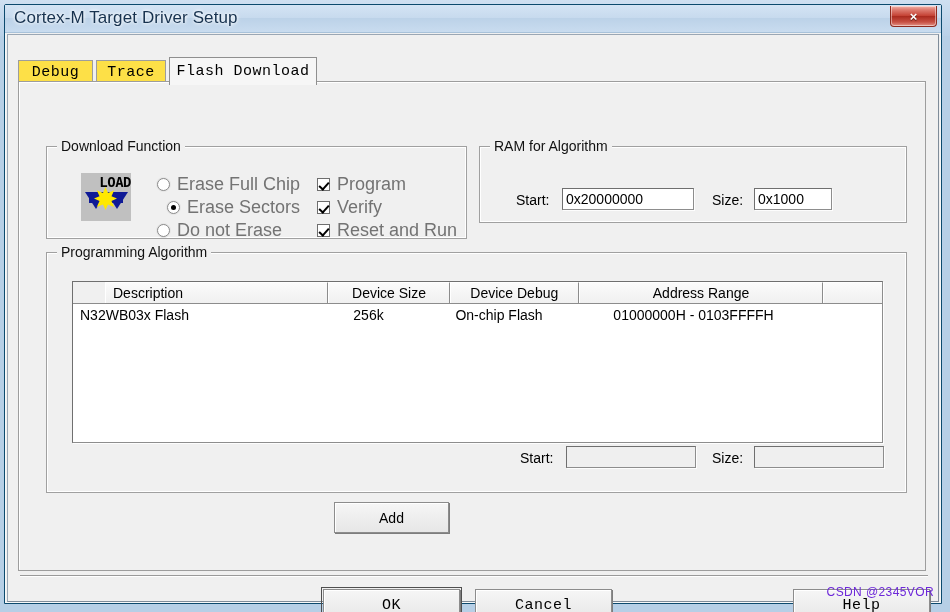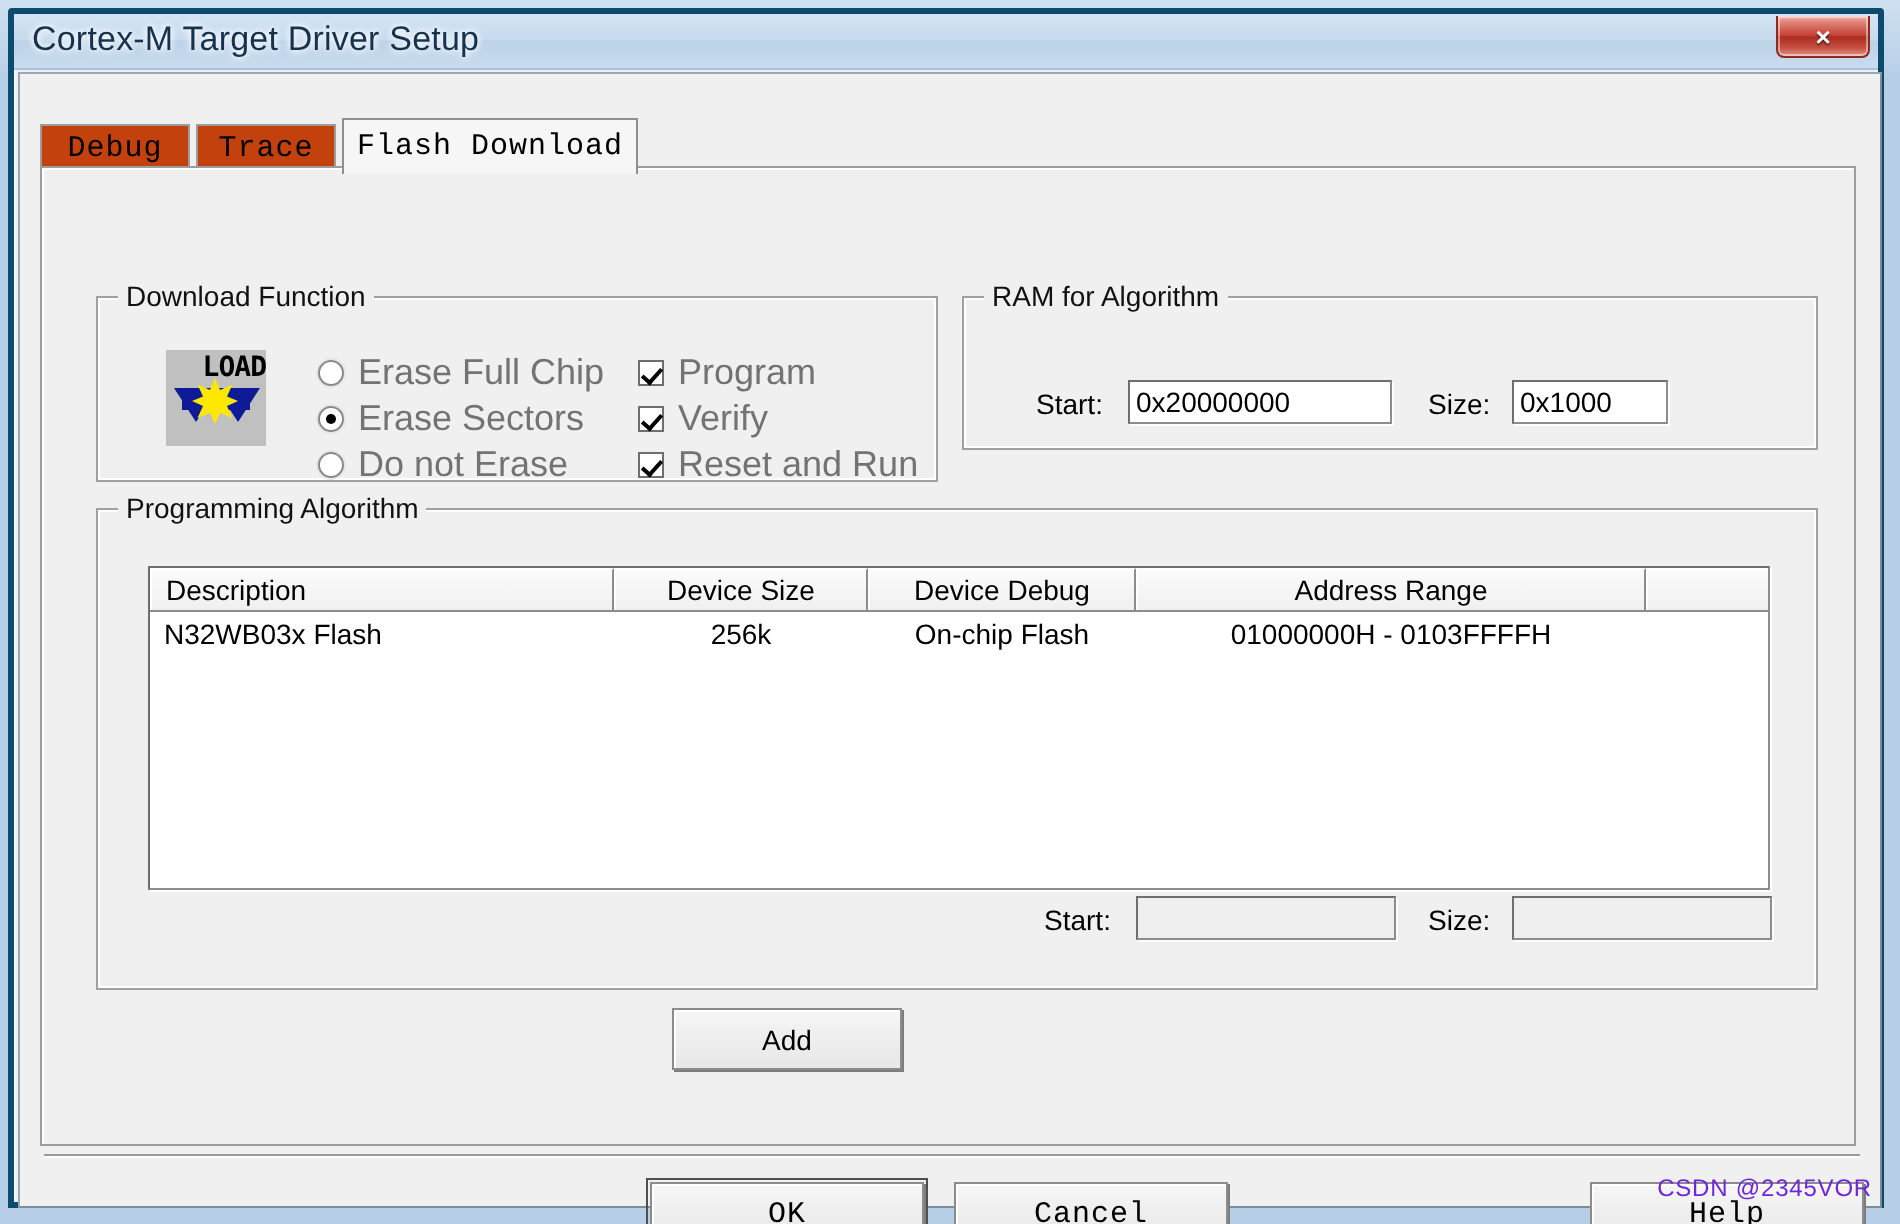--- a/index.html
+++ b/index.html
@@ -39,21 +39,21 @@
     opacity: .6;
     filter: blur(1px);
   }
 
   
   #dialog {
     position: absolute;
     left: 4px; top: 4px;
     width: 938px; height: 600px;
     background: #f0f0f0;
-    border: 3px solid #0c4a6e;
+    border: 1px solid #0c4a6e;
     border-radius: 2px 2px 0 0;
     box-shadow: 0 0 0 1px rgba(255,255,255,.5) inset;
   }
   #titlebar {
     position: relative;
     height: 28px;
     background: linear-gradient(180deg,#d4e4f4 0%,#c7daee 48%,#bcd2e8 50%,#c9dcef 100%);
     border-bottom: 1px solid #a8c2da;
   }
   #title-text {
@@ -106,21 +106,21 @@
     background: #f2f2f2;
     border: 1px solid #9d9d9d;
     border-bottom: none;
     font-family: "Liberation Mono", monospace;
     font-size: 15px;
     color: #000;
     display: flex; align-items: center; justify-content: center;
     cursor: pointer;
     letter-spacing: .5px;
   }
-  .tab.inactive { height: 23px; background: #c2410c; }
+  .tab.inactive { height: 23px; background: #fde047; }
   .tab.active {
     height: 28px;
     background: #f6f6f6;
     border-color: #8f8f8f;
     z-index: 4;
     bottom: -2px;
   }
   #tabpanel {
     position: absolute;
     left: 10px; top: 46px;
@@ -299,21 +299,21 @@
     border-right: 1px solid #8c8c8c;
     border-top: 1px solid #fff;
     border-left: 1px solid #fff;
     display: flex;
     align-items: center;
     font-size: 14px;
     color: #000;
     box-sizing: border-box;
     cursor: pointer;
   }
-  .lv-col.c-desc  { width: 232px; padding-left: 7px; }
+  .lv-col.c-desc  { width: 232px; padding-left: 7px; margin-left: 32px; }
   .lv-col.c-size  { width: 127px; justify-content: center; }
   .lv-col.c-type  { width: 134px; justify-content: center; }
   .lv-col.c-addr  { width: 255px; justify-content: center; }
   .lv-col.c-pad   { width: 61px; border-right: none; }
 
   .lv-row { display: flex; height: 22px; align-items: center; cursor: pointer; }
   .lv-cell { font-size: 14px; color: #000; box-sizing: border-box; }
   .lv-cell.c-desc { width: 232px; padding-left: 7px; }
   .lv-cell.c-size { width: 127px; text-align: center; }
   .lv-cell.c-type { width: 134px; text-align: center; }
@@ -413,21 +413,21 @@
             <div class="arrow-stem" id="arrow-l-stem"></div>
             <div class="arrow" id="arrow-r"></div>
             <div class="arrow-stem" id="arrow-r-stem"></div>
             <div id="load-star"></div>
           </div>
 
           <div class="opt-row" style="left:110px;top:27px;">
             <span class="radio"></span>
             <span>Erase Full Chip</span>
           </div>
-          <div class="opt-row" style="left:110px;top:50px;">
+          <div class="opt-row" style="left:120px;top:50px;">
             <span class="radio checked"></span>
             <span>Erase Sectors</span>
           </div>
           <div class="opt-row" style="left:110px;top:73px;">
             <span class="radio"></span>
             <span>Do not Erase</span>
           </div>
 
           <div class="opt-row" style="left:270px;top:27px;">
             <span class="check checked"></span>

